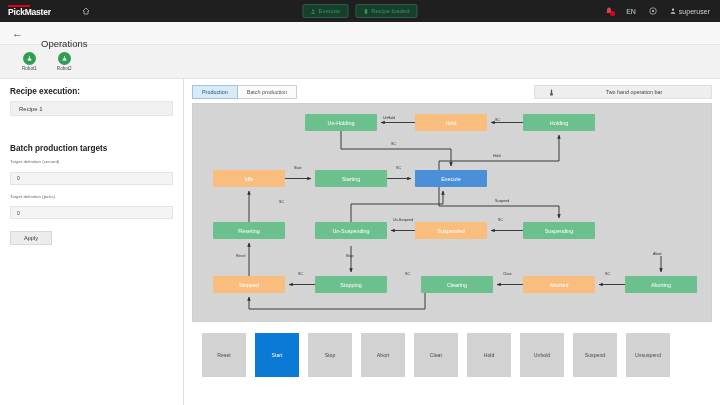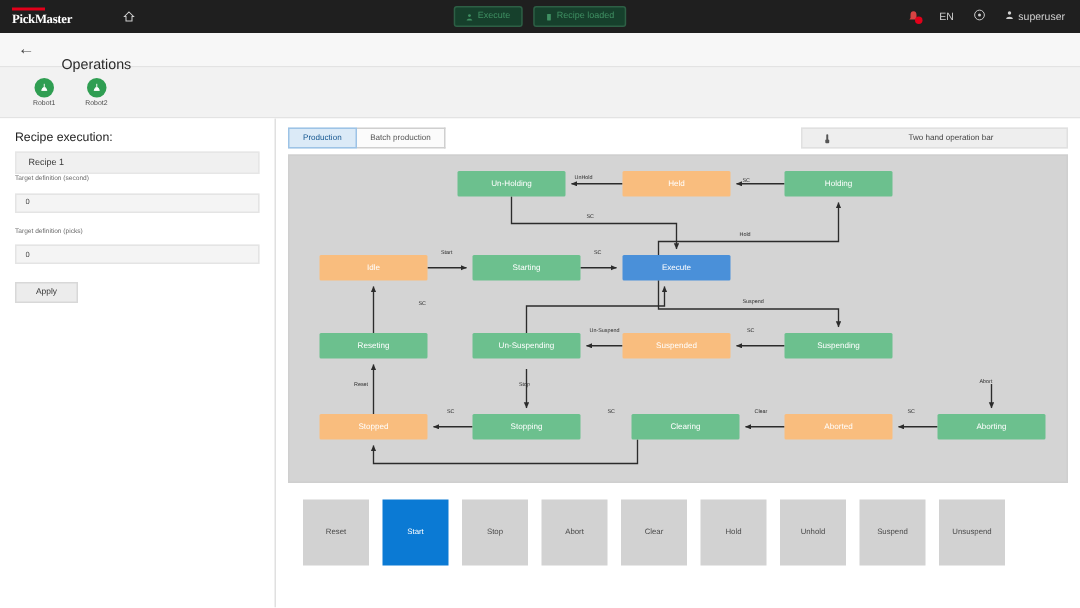--- a/index.html
+++ b/index.html
@@ -16,21 +16,20 @@
     background: #1f1f1f;
     display: flex;
     align-items: center;
     position: relative;
   }
   .brand {
     display: flex; flex-direction: column;
     justify-content: center;
     padding-left: 8px;
     width: 70px;
-    font-family: Liberation Serif, serif;
   }
   .brand-dash {
     width: 22px; height: 2px;
     background: #e2001a;
     margin-bottom: 1px;
   }
   .brand-name {
     color: #ffffff;
     font-size: 8.5px;
     font-weight: bold;
@@ -145,21 +144,21 @@
 
   
   .left-panel {
     width: 184px;
     border-right: 1px solid #e0e0e0;
     padding: 8px 10px 0 10px;
     background: #ffffff;
   }
   .section-title {
     font-size: 8.2px;
-    font-weight: normal;
+    font-weight: bold;
     color: #222;
     margin-bottom: 5px;
   }
   .readonly-box {
     height: 15px;
     background: #f0f0f0;
     border: 1px solid #e6e6e6;
     display: flex;
     align-items: center;
     padding-left: 8px;
@@ -393,20 +392,21 @@
     <span class="robot-label">Robot2</span>
   </div>
 </div>
 
 <div class="body-wrap">
 
   <div class="left-panel">
     <div class="section-title">Recipe execution:</div>
     <div class="readonly-box">Recipe 1</div>
 
+    <div class="section-title-2">Batch production targets</div>
 
     <div class="field-label">Target definition (second)</div>
     <input class="field-input" value="0" style="">
 
     <div class="field-gap"></div>
 
     <div class="field-label">Target definition (picks)</div>
     <input class="field-input" value="0" style="">
 
     <button class="apply-btn">Apply</button>

